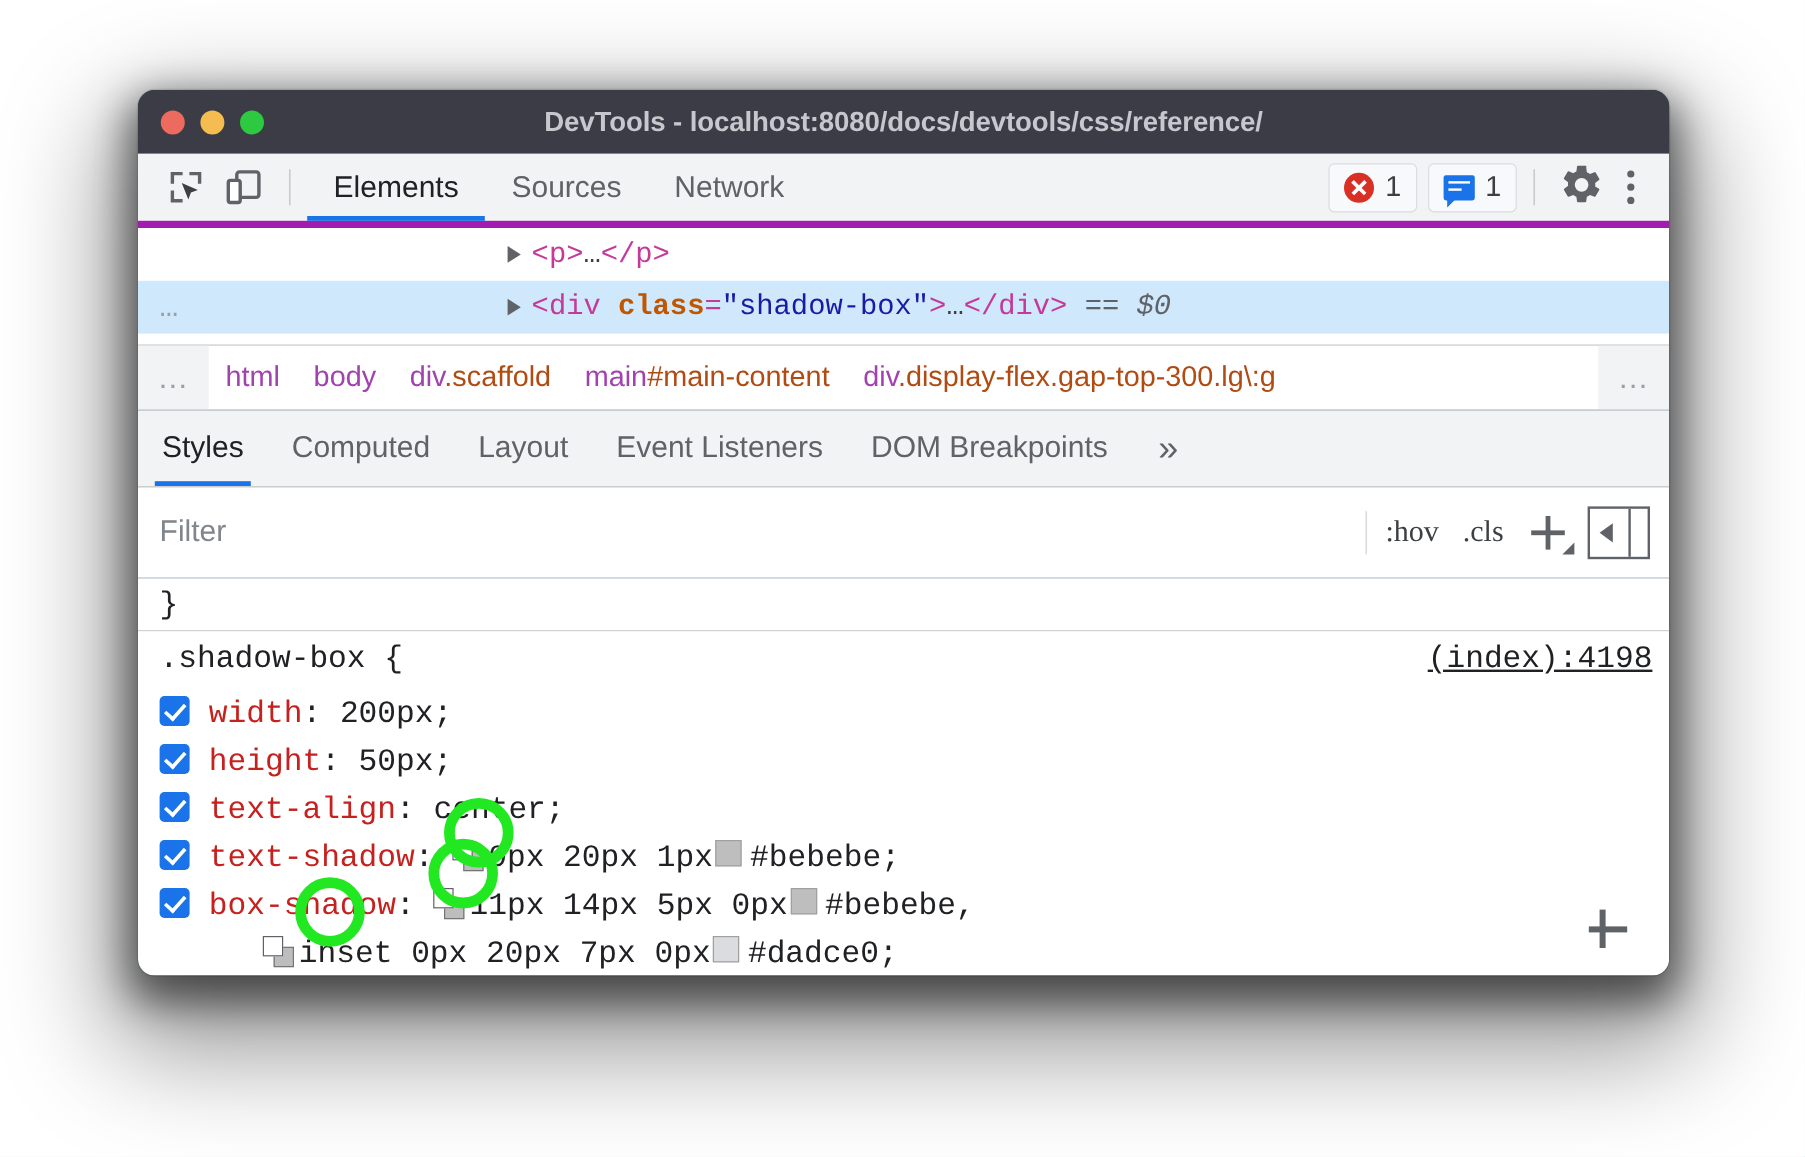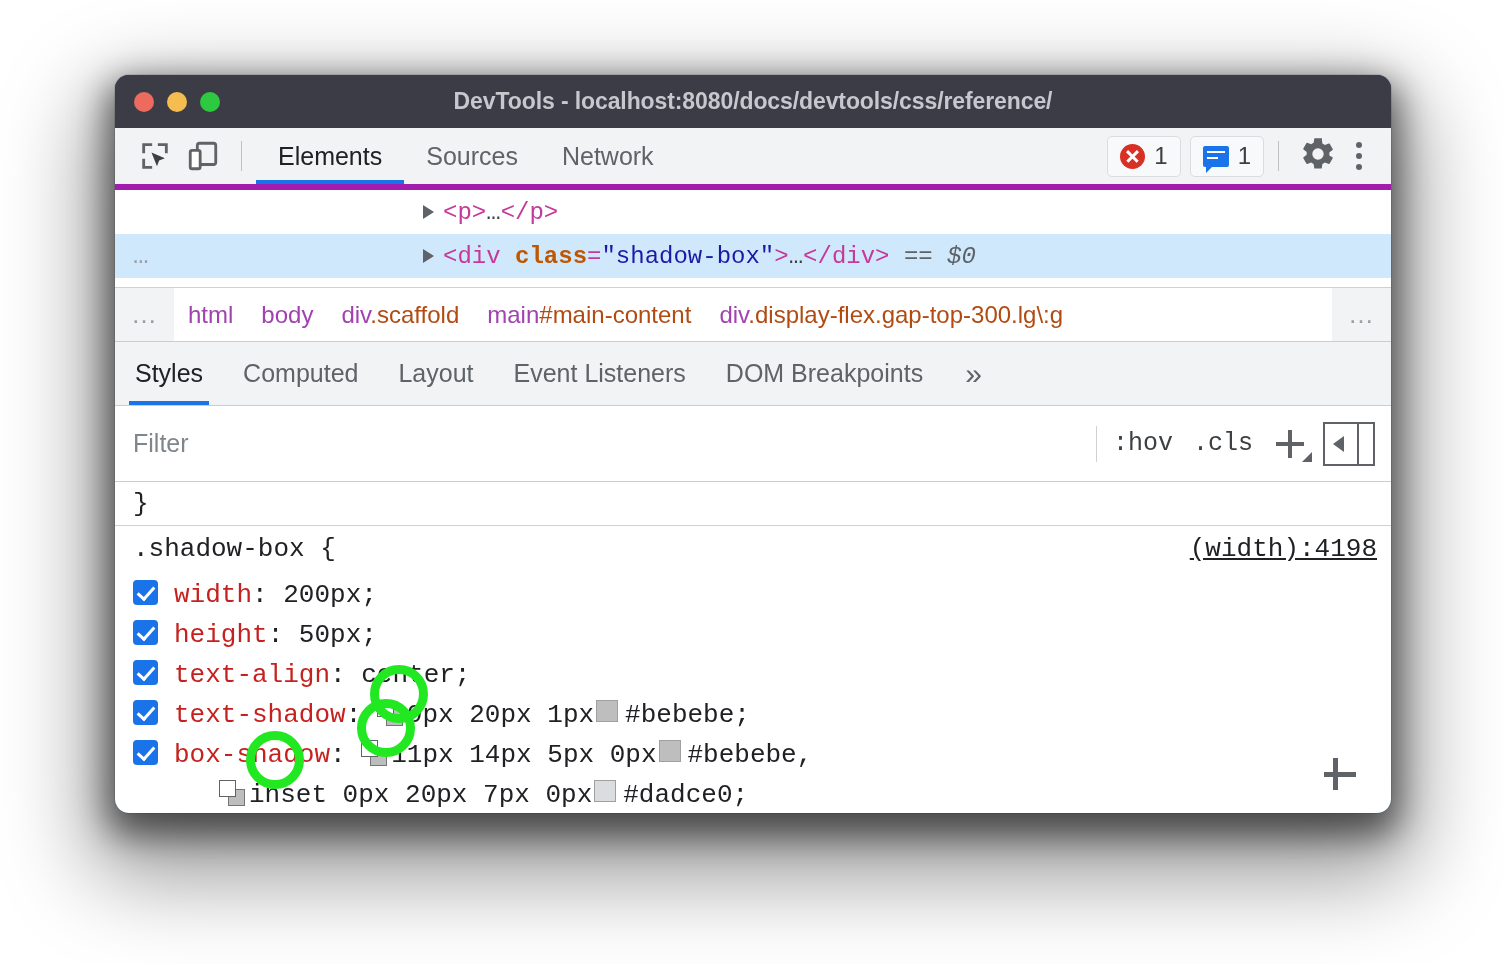--- a/index.html
+++ b/index.html
@@ -284,21 +284,21 @@
     outline: none;
     font-size: 25px;
     color: #202124;
     padding-left: 18px;
     background: transparent;
     font-family: "Liberation Sans", sans-serif;
   }
   .filter-input::placeholder { color: #80868b; }
   .filter-sep { width: 1px; height: 36px; background: #d0d0d0; margin: 0 6px; }
   .fr-btn {
-    font-family: Liberation Mono, monospace;
+    font-family: Liberation Serif, serif;
     font-size: 25px;
     color: #3c4043;
     padding: 0 10px;
     cursor: pointer;
     display: flex; align-items: center;
   }
   .plus-btn {
     position: relative;
     width: 54px; height: 46px;
     display: flex; align-items: center; justify-content: center;
@@ -574,21 +574,21 @@
     </div>
 
     <div class="styles-pane">
 
       <div class="prev-rule-tail">}</div>
 
       <div class="rule-block">
 
         <div class="rule-header">
           <span class="selector">.shadow-box {</span>
-          <span class="origin-link">(width):4198</span>
+          <span class="origin-link">(index):4198</span>
         </div>
 
         <div class="decl">
           <span class="cbx"></span>
           <span class="prop">width</span>
             <span class="val">:&nbsp;</span>
             <span class="val">200px;</span>
         </div>
 
         <div class="decl">

